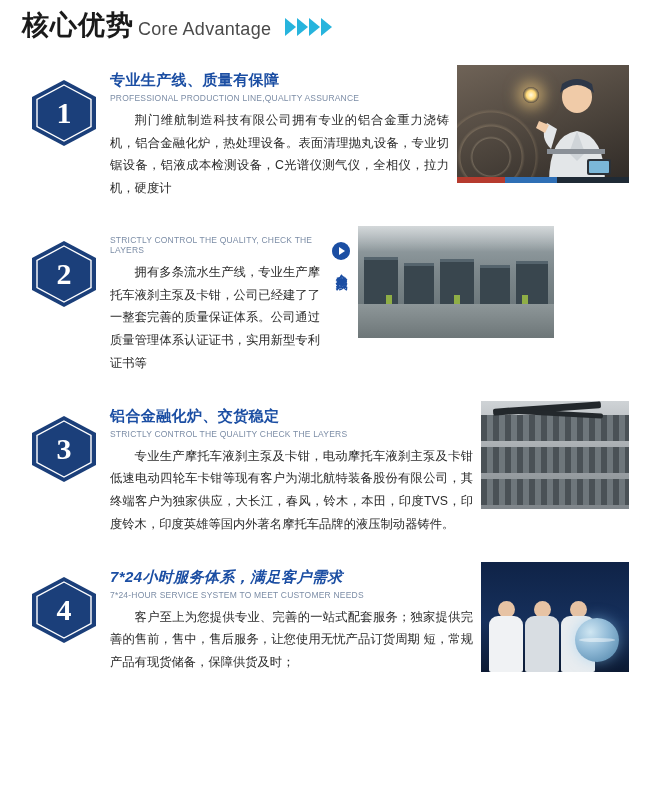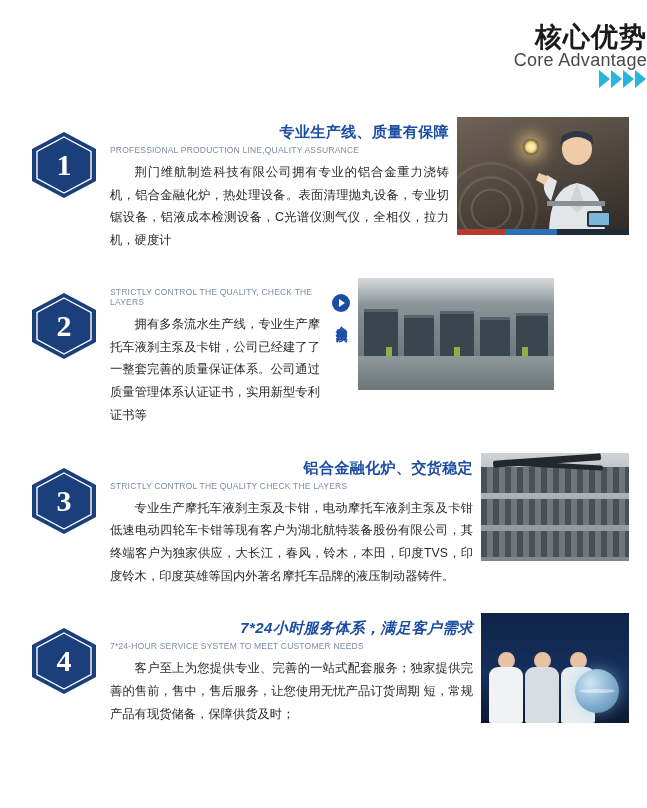--- a/index.html
+++ b/index.html
@@ -18,22 +18,21 @@
     position: relative;
     width: 647px;
     height: 808px;
     box-sizing: border-box;
   }
 
   
   .header {
     display: flex;
     align-items: flex-end;
-    padding: 24px 0 0 22px;
-    flex-direction: column;
+    padding: 12px 0 0 22px;
   }
   .header-cn {
     font-size: 27px;
     font-weight: bold;
     letter-spacing: 1px;
     color: #1a1a1a;
     line-height: 1;
   }
   .header-en {
     font-size: 18px;
@@ -119,21 +118,20 @@
     flex: 1 1 auto;
     padding-top: 14px;
     padding-right: 8px;
     min-width: 0;
   }
   .feat-title {
     font-size: 15px;
     font-weight: bold;
     color: #1b4ea3;
     letter-spacing: 0.4px;
-    text-align: right;
   }
   .feat-title.italic { font-style: italic; }
   .feat-sub {
     font-size: 8.5px;
     color: #7c8da6;
     letter-spacing: 0.2px;
     margin-top: 3px;
     margin-bottom: 6px;
     text-transform: uppercase;
   }

